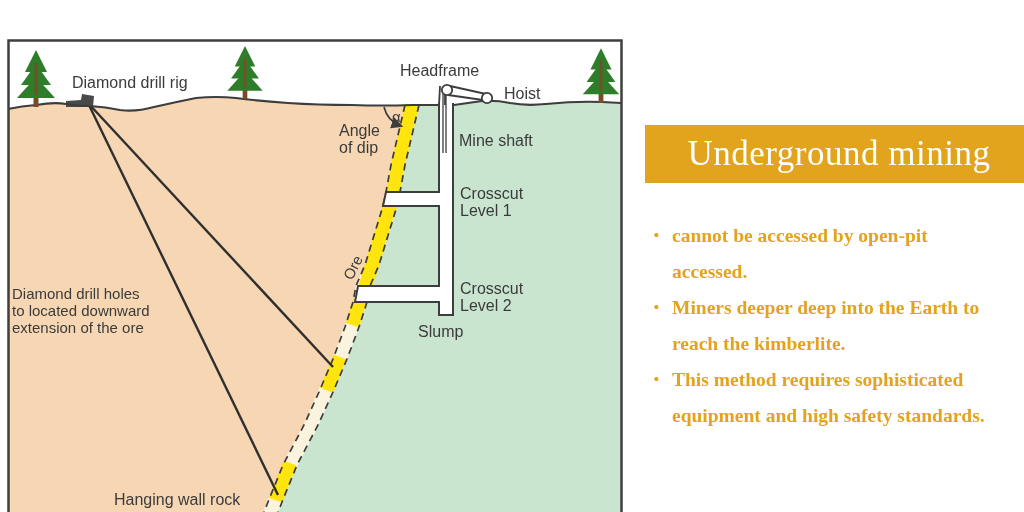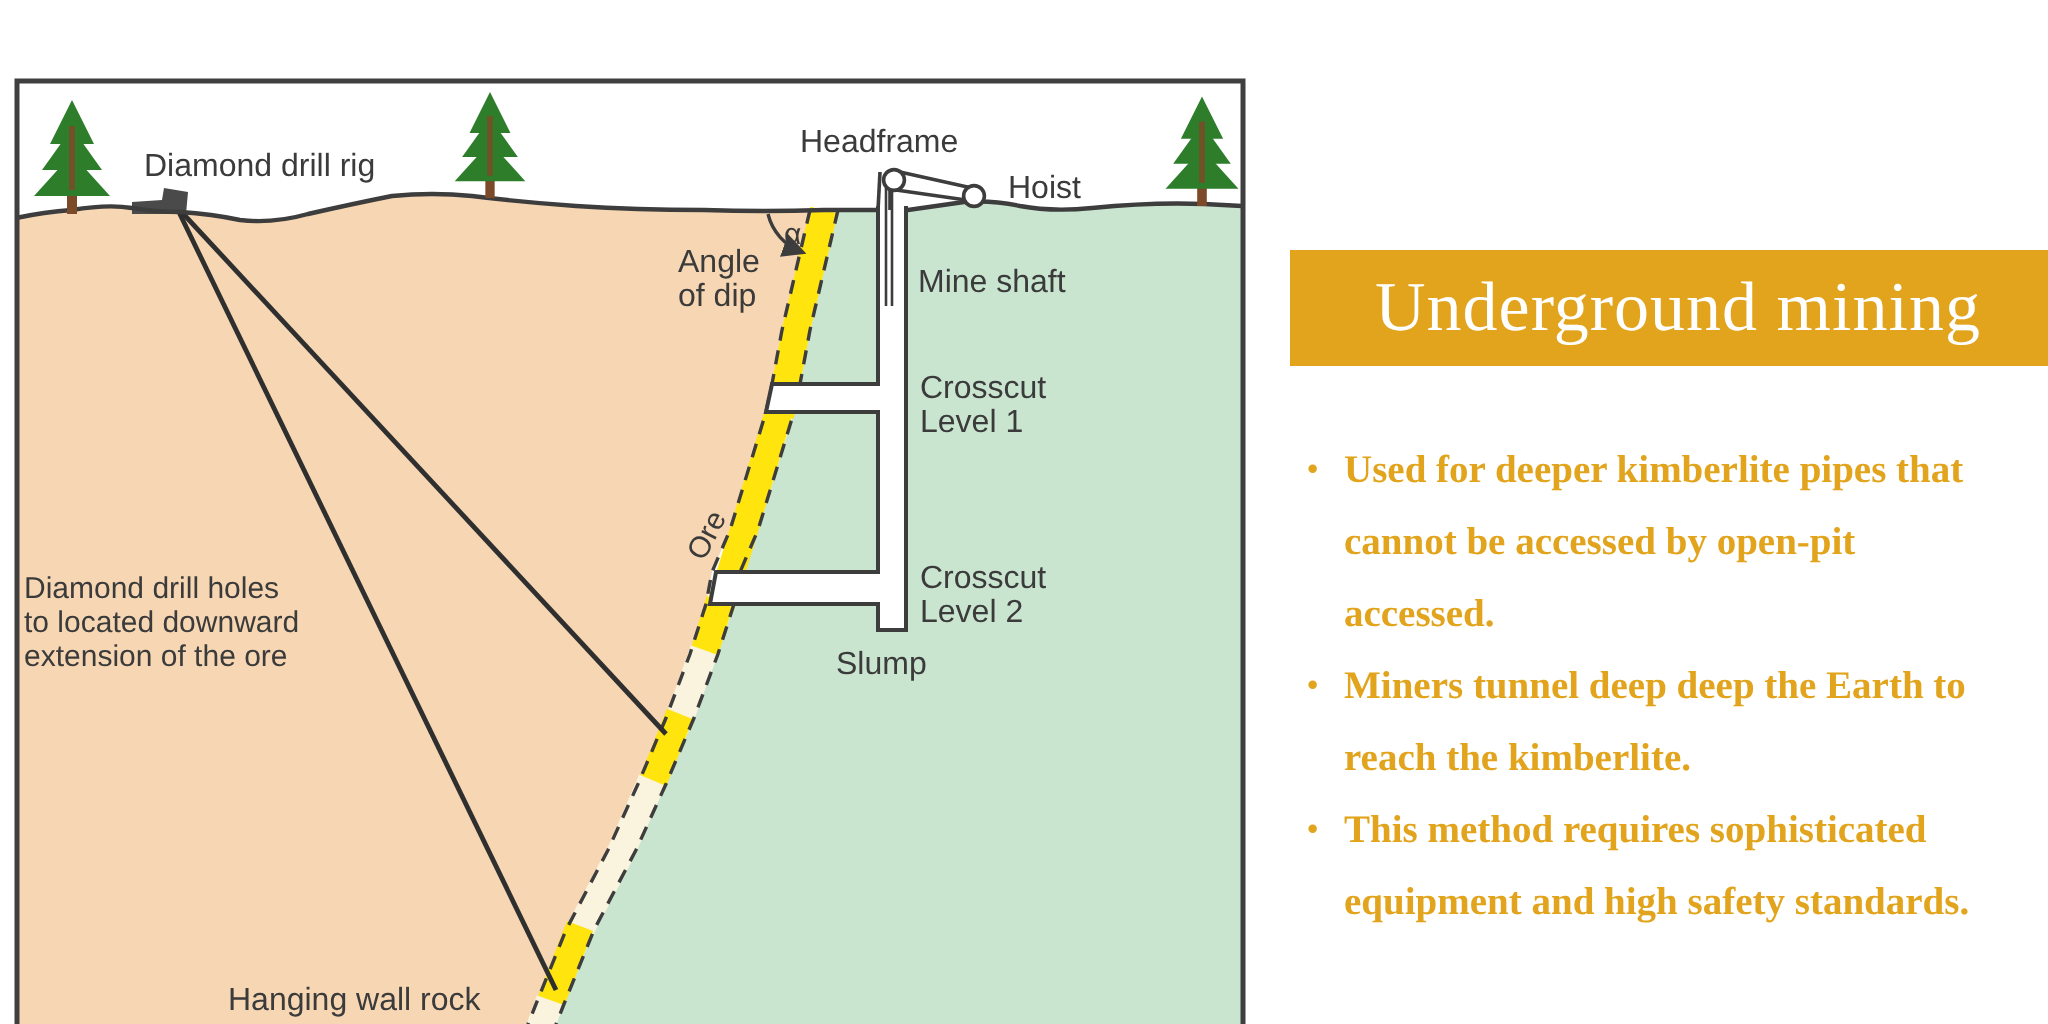--- a/index.html
+++ b/index.html
@@ -107,27 +107,26 @@
     <text x="308" y="500" font-size="16">Footwall rock</text>
 
     <rect x="8.5" y="5.5" width="613" height="500" fill="none" stroke="#3f3f3f" stroke-width="2.5"></rect>
   </svg>
 
   <div class="panel-title" style="background-color: rgb(226, 164, 29); color: rgb(255, 255, 255);">Underground mining</div>
 
   <div class="bullet-list" style="color: rgb(226, 164, 29);">
     <div class="bullet">
       <span class="dot">·</span>
-      <div class="bl">Used for deeper kimberlite pipes that</div>
       <div class="bl">cannot be accessed by open-pit</div>
       <div class="bl">accessed.</div>
     </div>
     <div class="bullet">
       <span class="dot">·</span>
-      <div class="bl">Miners tunnel deep deep the Earth to</div>
+      <div class="bl">Miners deeper deep into the Earth to</div>
       <div class="bl">reach the kimberlite.</div>
     </div>
     <div class="bullet">
       <span class="dot">·</span>
       <div class="bl">This method requires sophisticated</div>
       <div class="bl">equipment and high safety standards.</div>
     </div>
   </div>
 
 </div>

